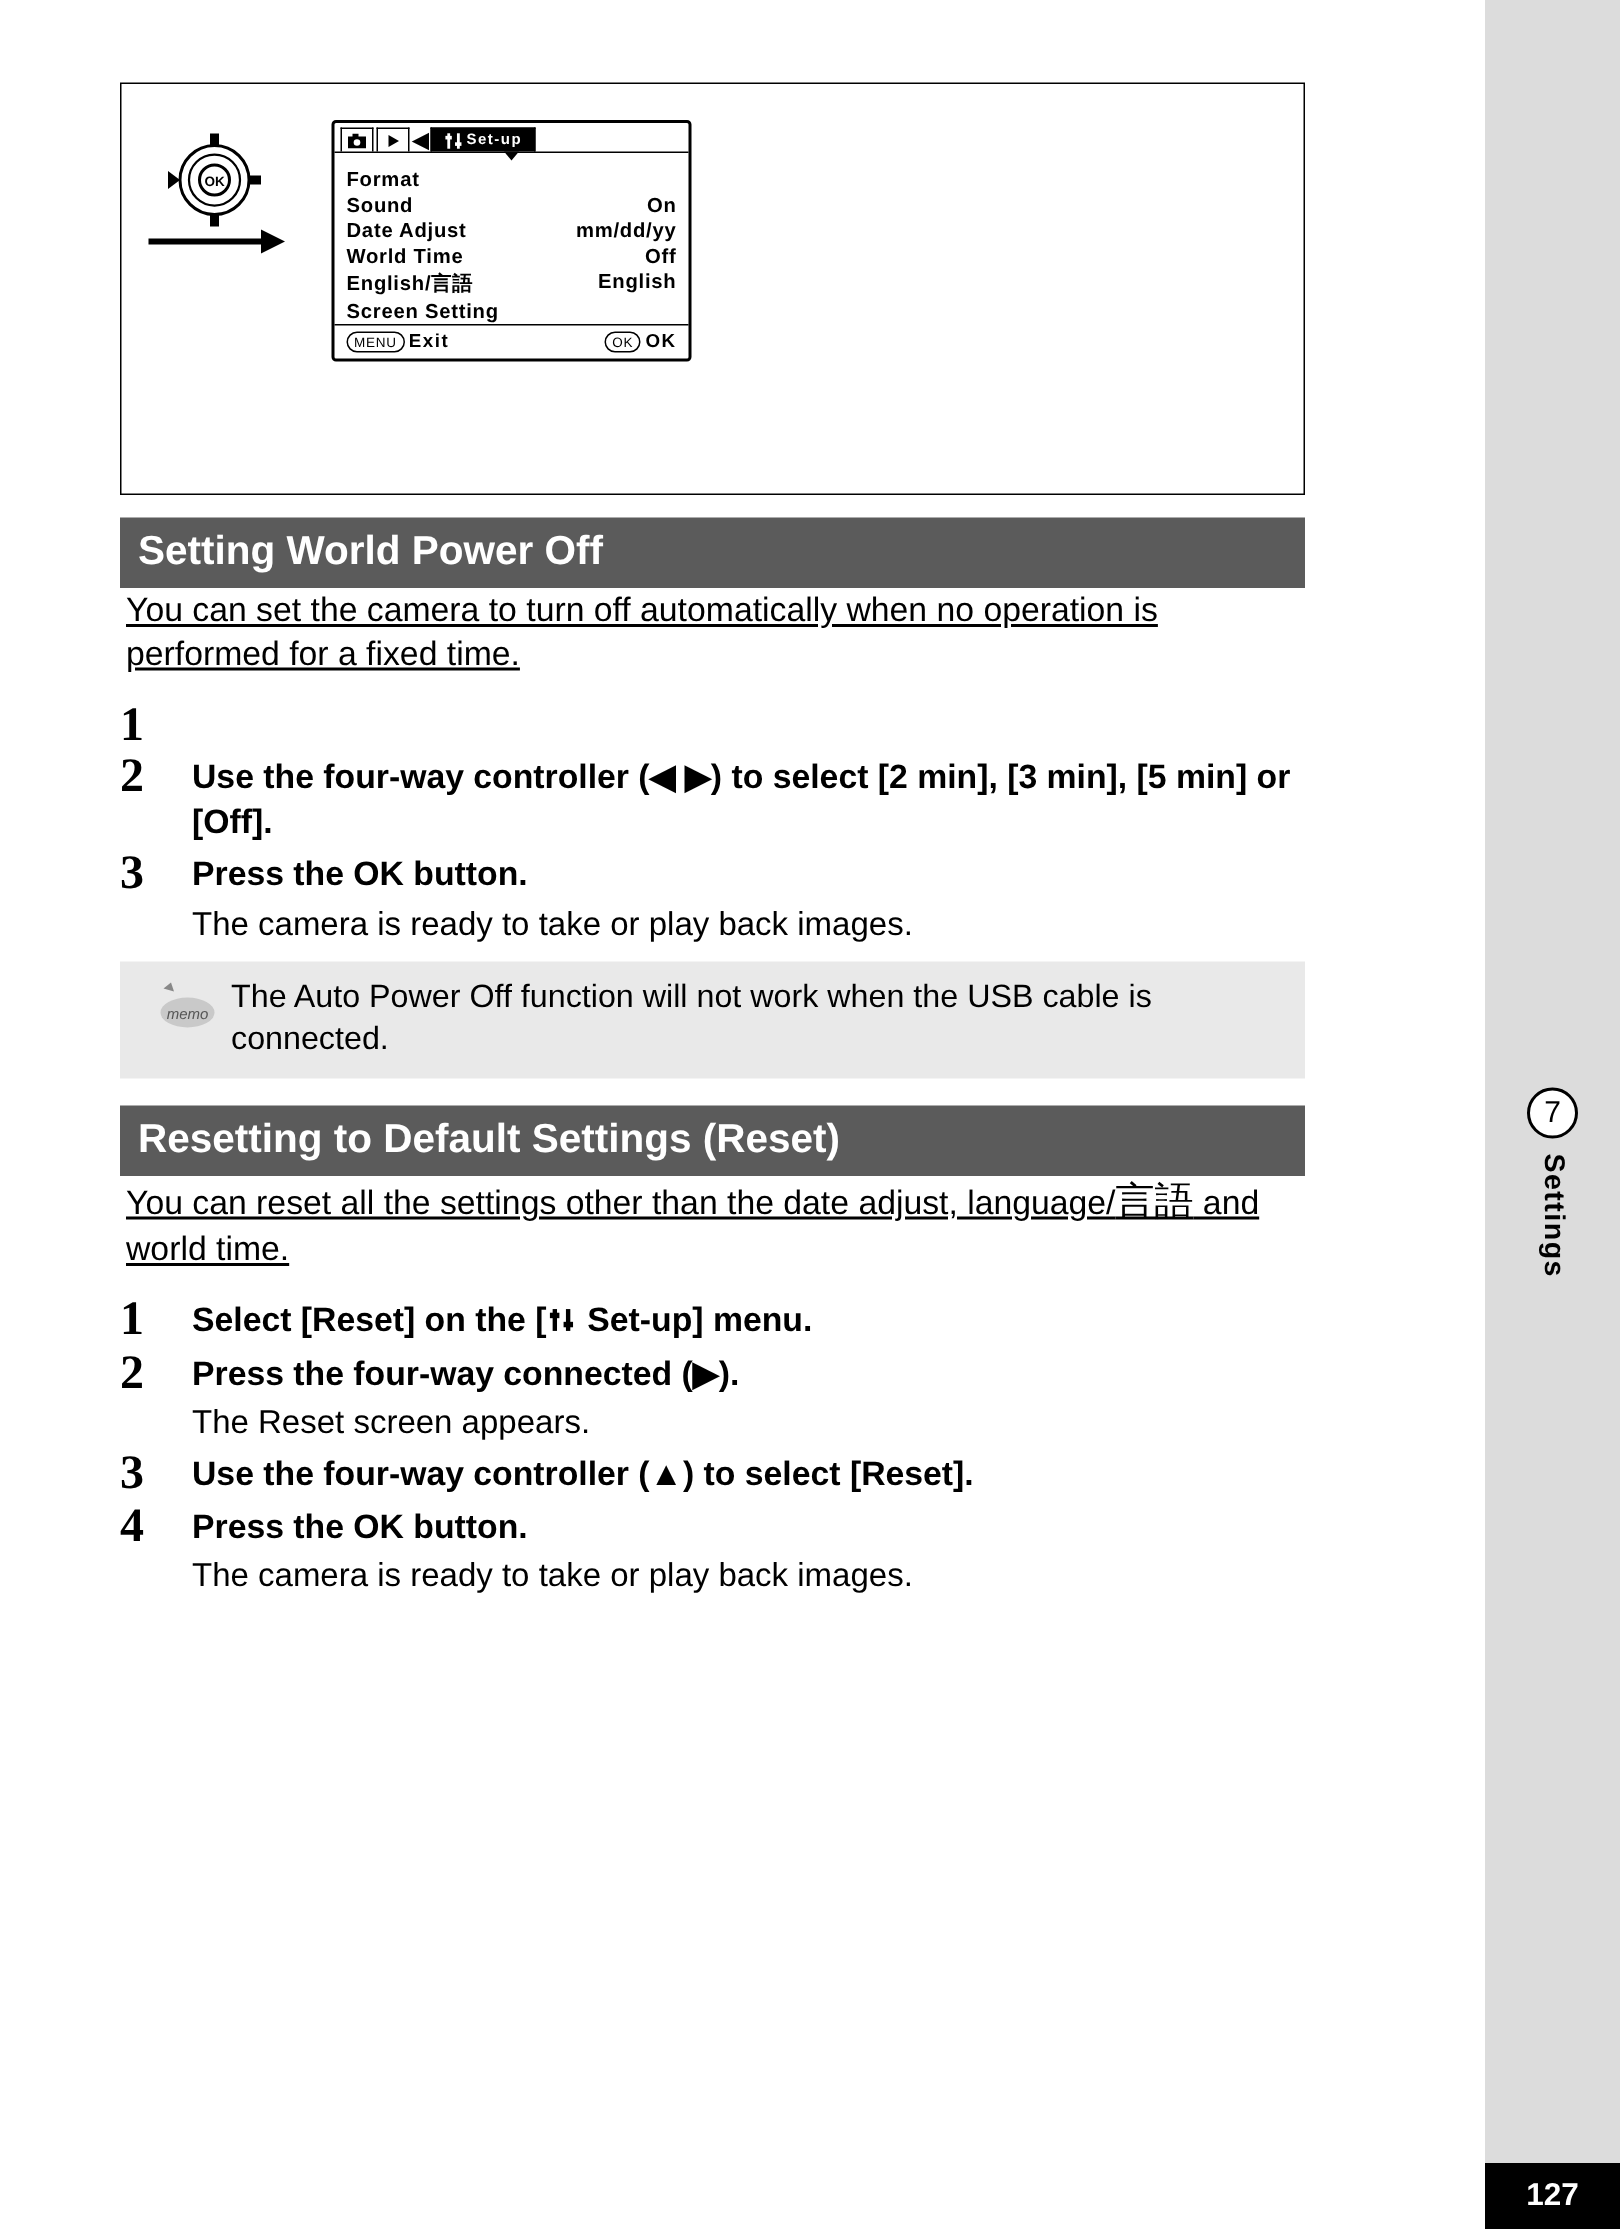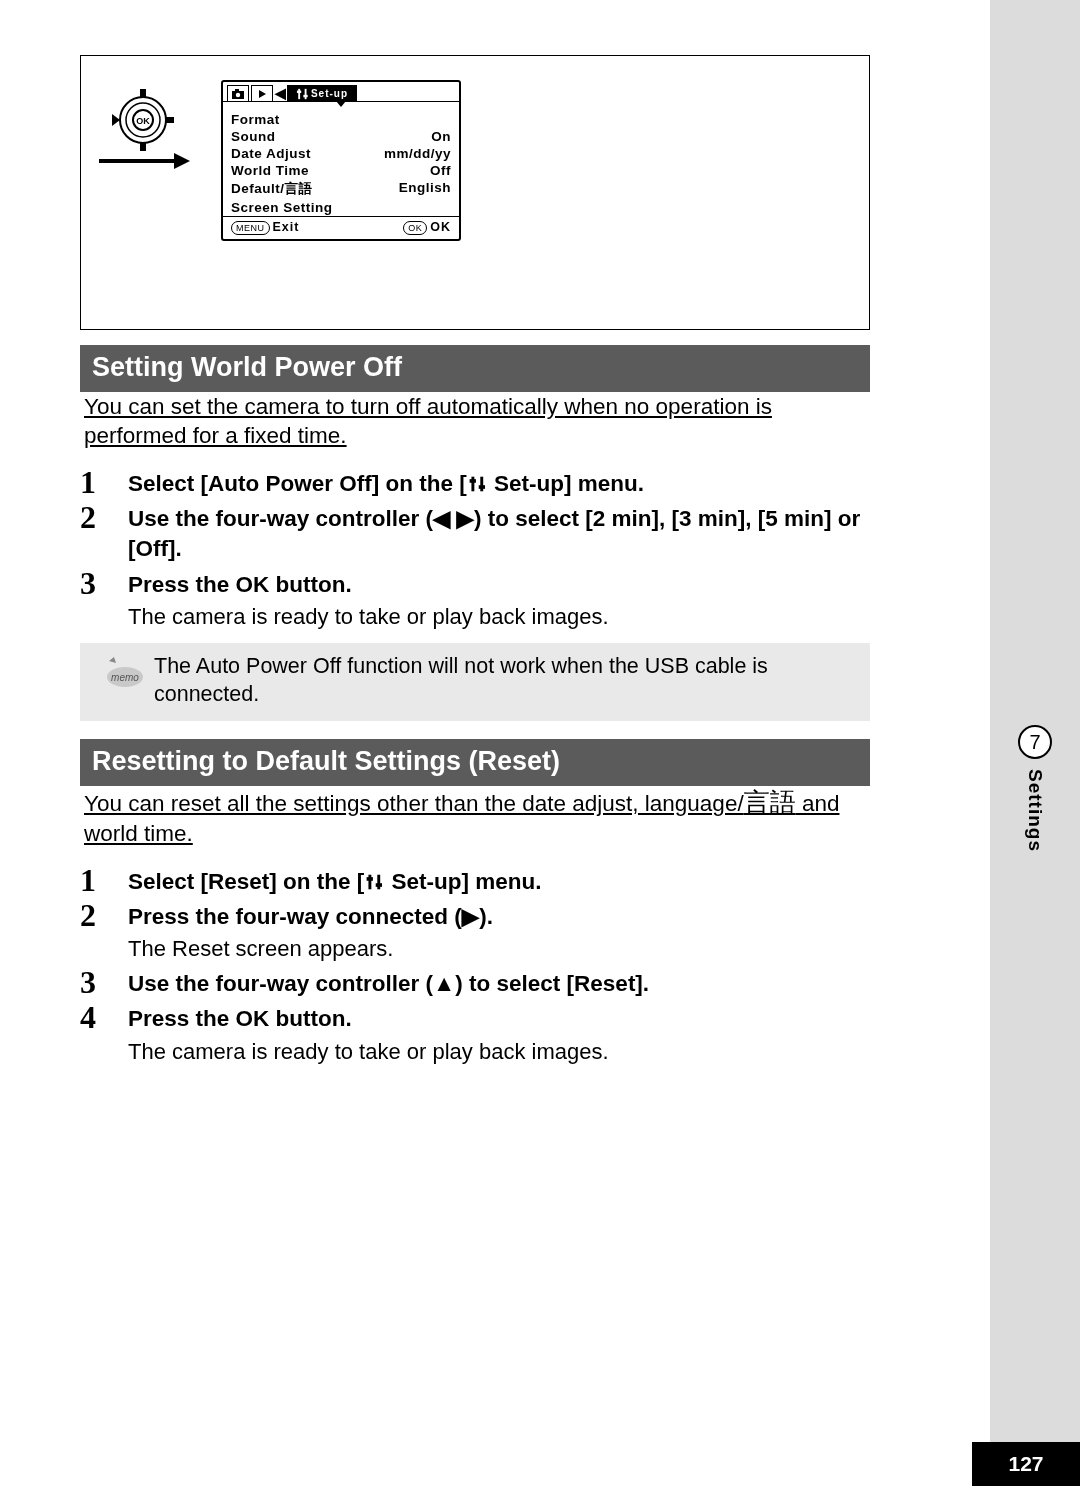--- a/index.html
+++ b/index.html
@@ -199,21 +199,21 @@
     writing-mode: vertical-rl;
     font-weight:bold;
     font-size:19px;
     margin:0 auto;
     letter-spacing:1px;
   }
   .page-num {
     position:absolute;
     right:0;
     bottom:0;
-    width:108px;
+    width:90px;
     height:44px;
     background:#000;
     color:#fff;
     font-weight:bold;
     font-size:21px;
     display:flex;
     align-items:center;
     justify-content:center;
   }
   .kanji { font-size:26px; }
@@ -284,51 +284,41 @@
             </div>
           <div class="lcd-row">
               <span>Date Adjust</span>
               <span>mm/dd/yy</span>
             </div>
           <div class="lcd-row">
               <span>World Time</span>
               <span>Off</span>
             </div>
           <div class="lcd-row">
-              <span>Default/言語</span>
+              <span>English/言語</span>
               <span>English</span>
             </div>
           <div class="lcd-row">
               <span>Screen Setting</span>
               <span></span>
             </div>
         </div>
         <div class="lcd-foot">
           <span><span class="pill">MENU</span><span>Exit</span></span>
           <span><span class="pill">OK</span><span>OK</span></span>
         </div>
       </div>
     </div>
 
     <div class="section-bar">Setting World Power Off</div>
     <div class="para">You can set the camera to turn off automatically when no operation is performed for a fixed time.</div>
 
     <div class="steps">
       <div class="step-row">
         <div class="step-num">1</div>
-        <div class="step-body">
-          <div class="step-bold">
-            <span>Select [Auto Power Off] on the [</span><svg class="setup-icon" width="17" height="18" viewBox="0 0 14 14">
-                <rect x="2" y="1" width="2.4" height="12" fill="#000"></rect>
-                <rect x="9.3" y="1" width="2.4" height="12" fill="#000"></rect>
-                <rect x="0.5" y="3" width="5.2" height="3" fill="#000"></rect>
-                <rect x="8" y="8" width="5.2" height="3" fill="#000"></rect>
-              </svg><span> Set-up] menu.</span>
-          </div>
-        </div>
       </div>
       <div class="step-row">
         <div class="step-num">2</div>
         <div class="step-body">
           <div class="step-bold">Use the four-way controller (◀ ▶) to select [2 min], [3 min], [5 min] or [Off].</div>
         </div>
       </div>
       <div class="step-row">
         <div class="step-num">3</div>
         <div class="step-body">

